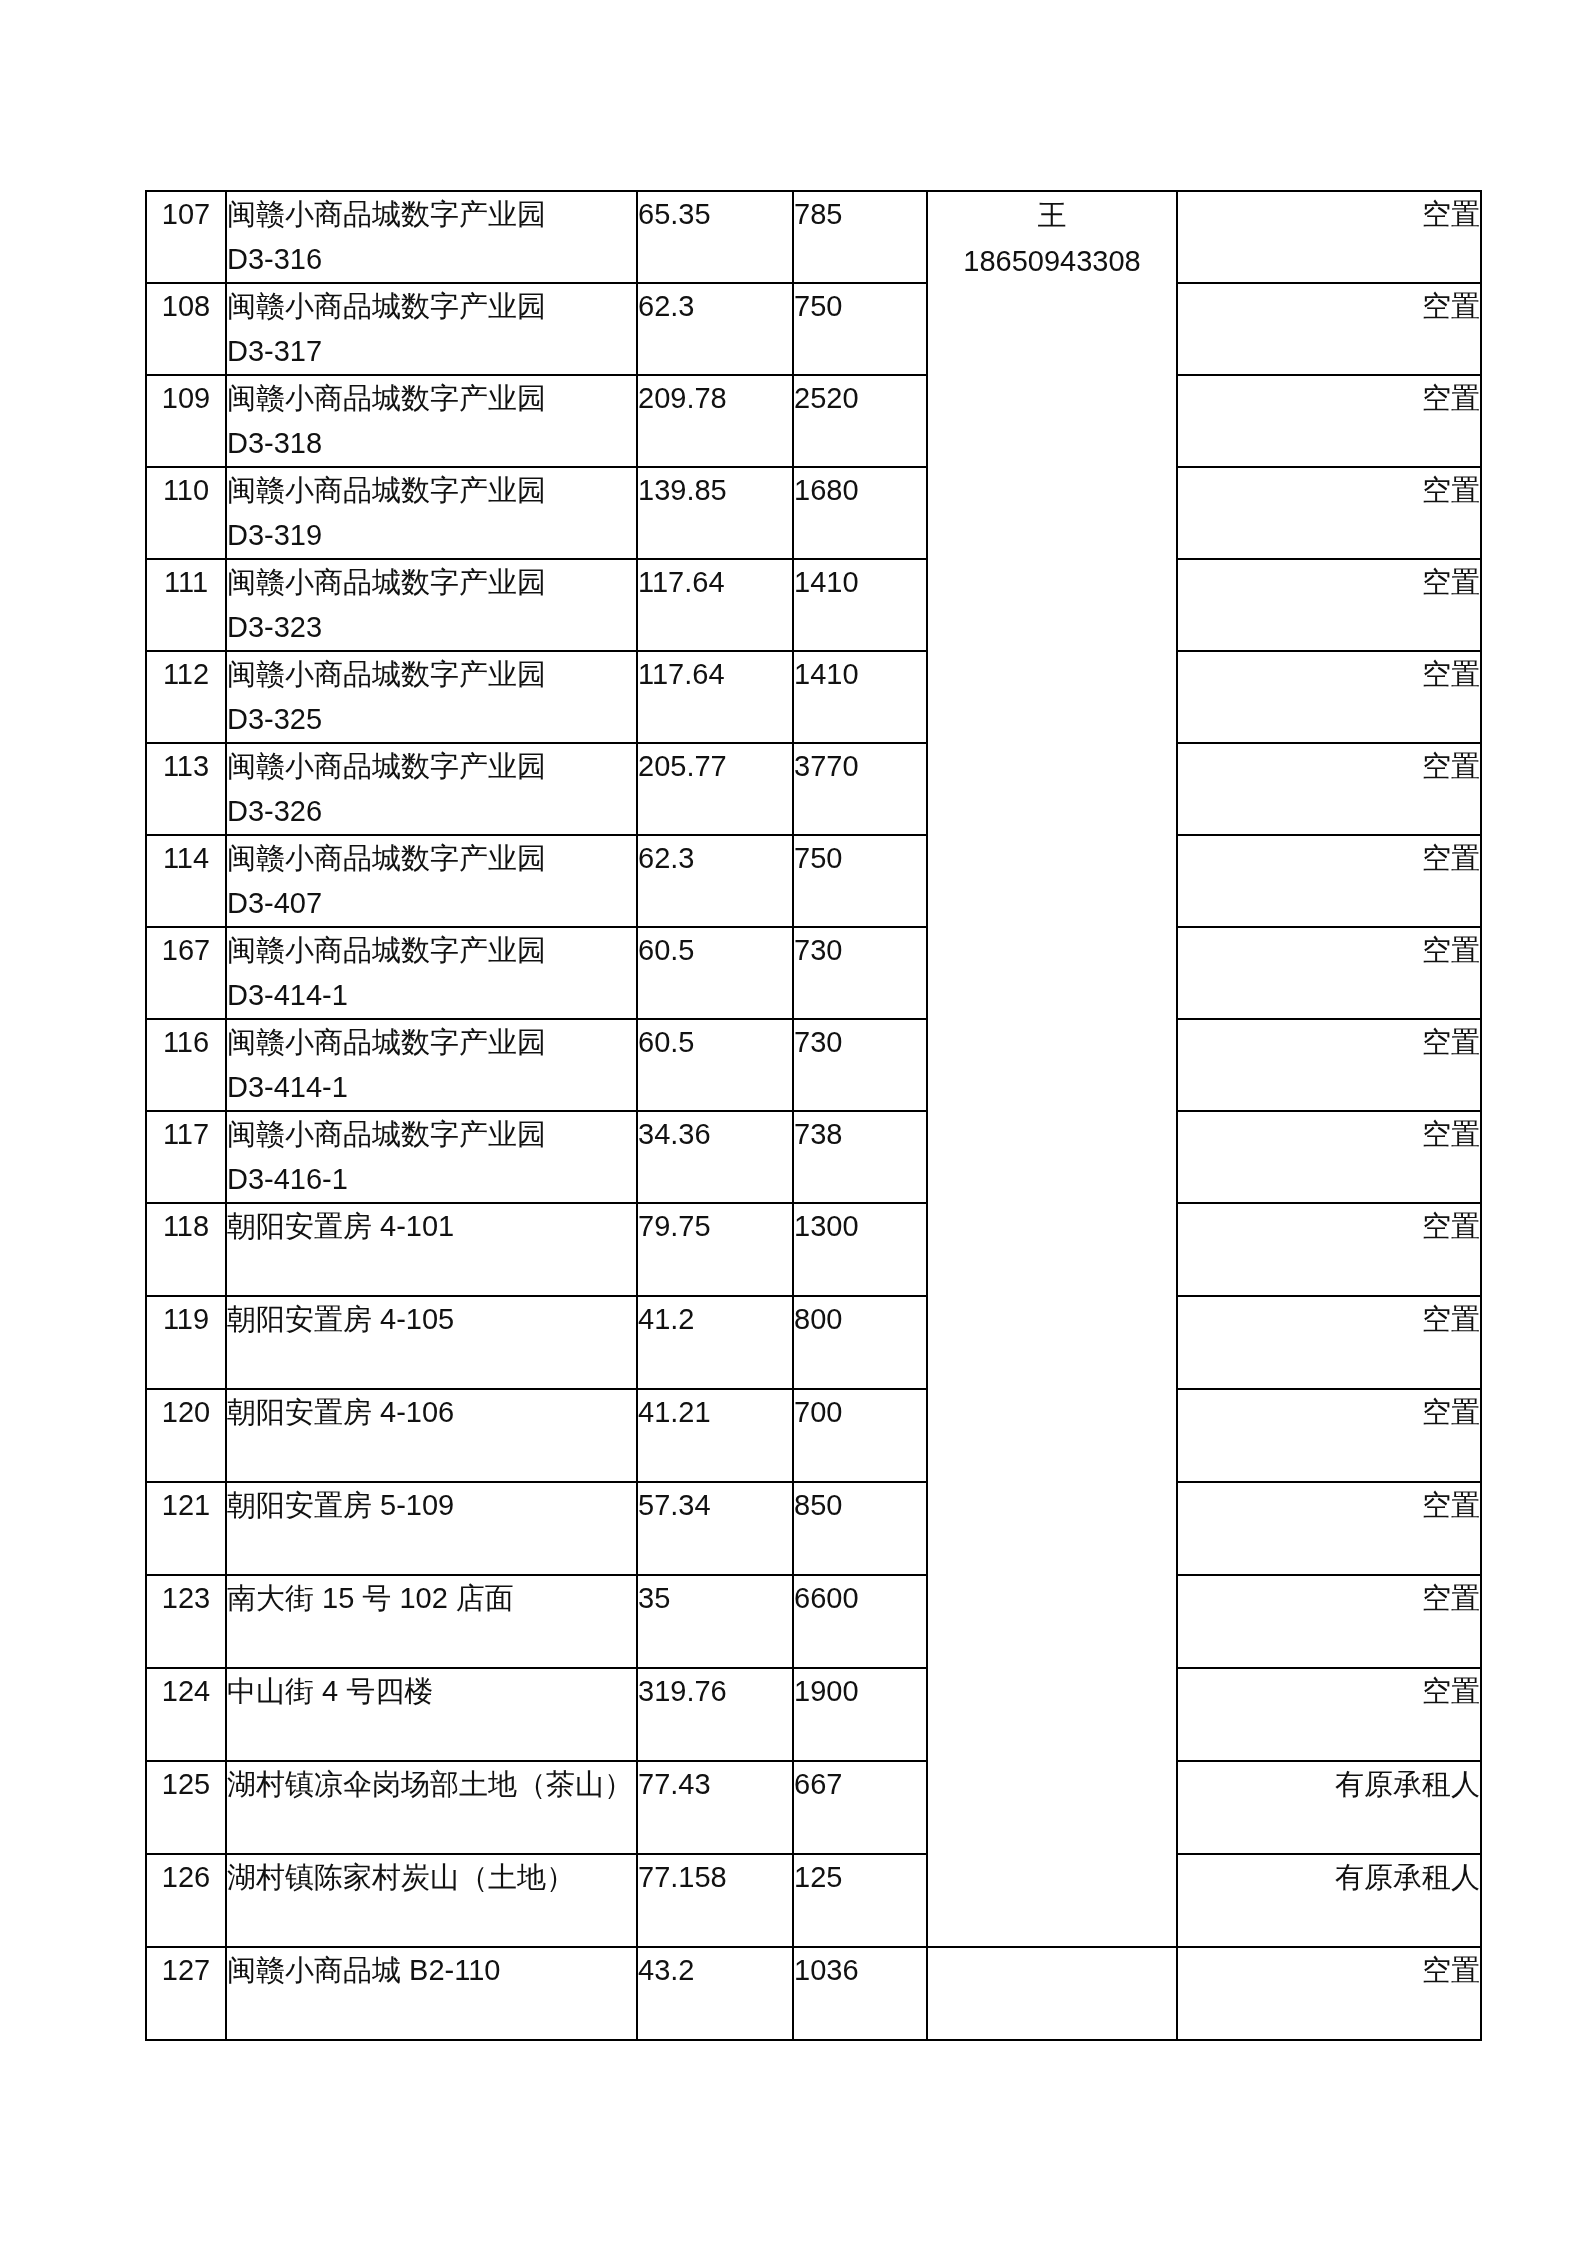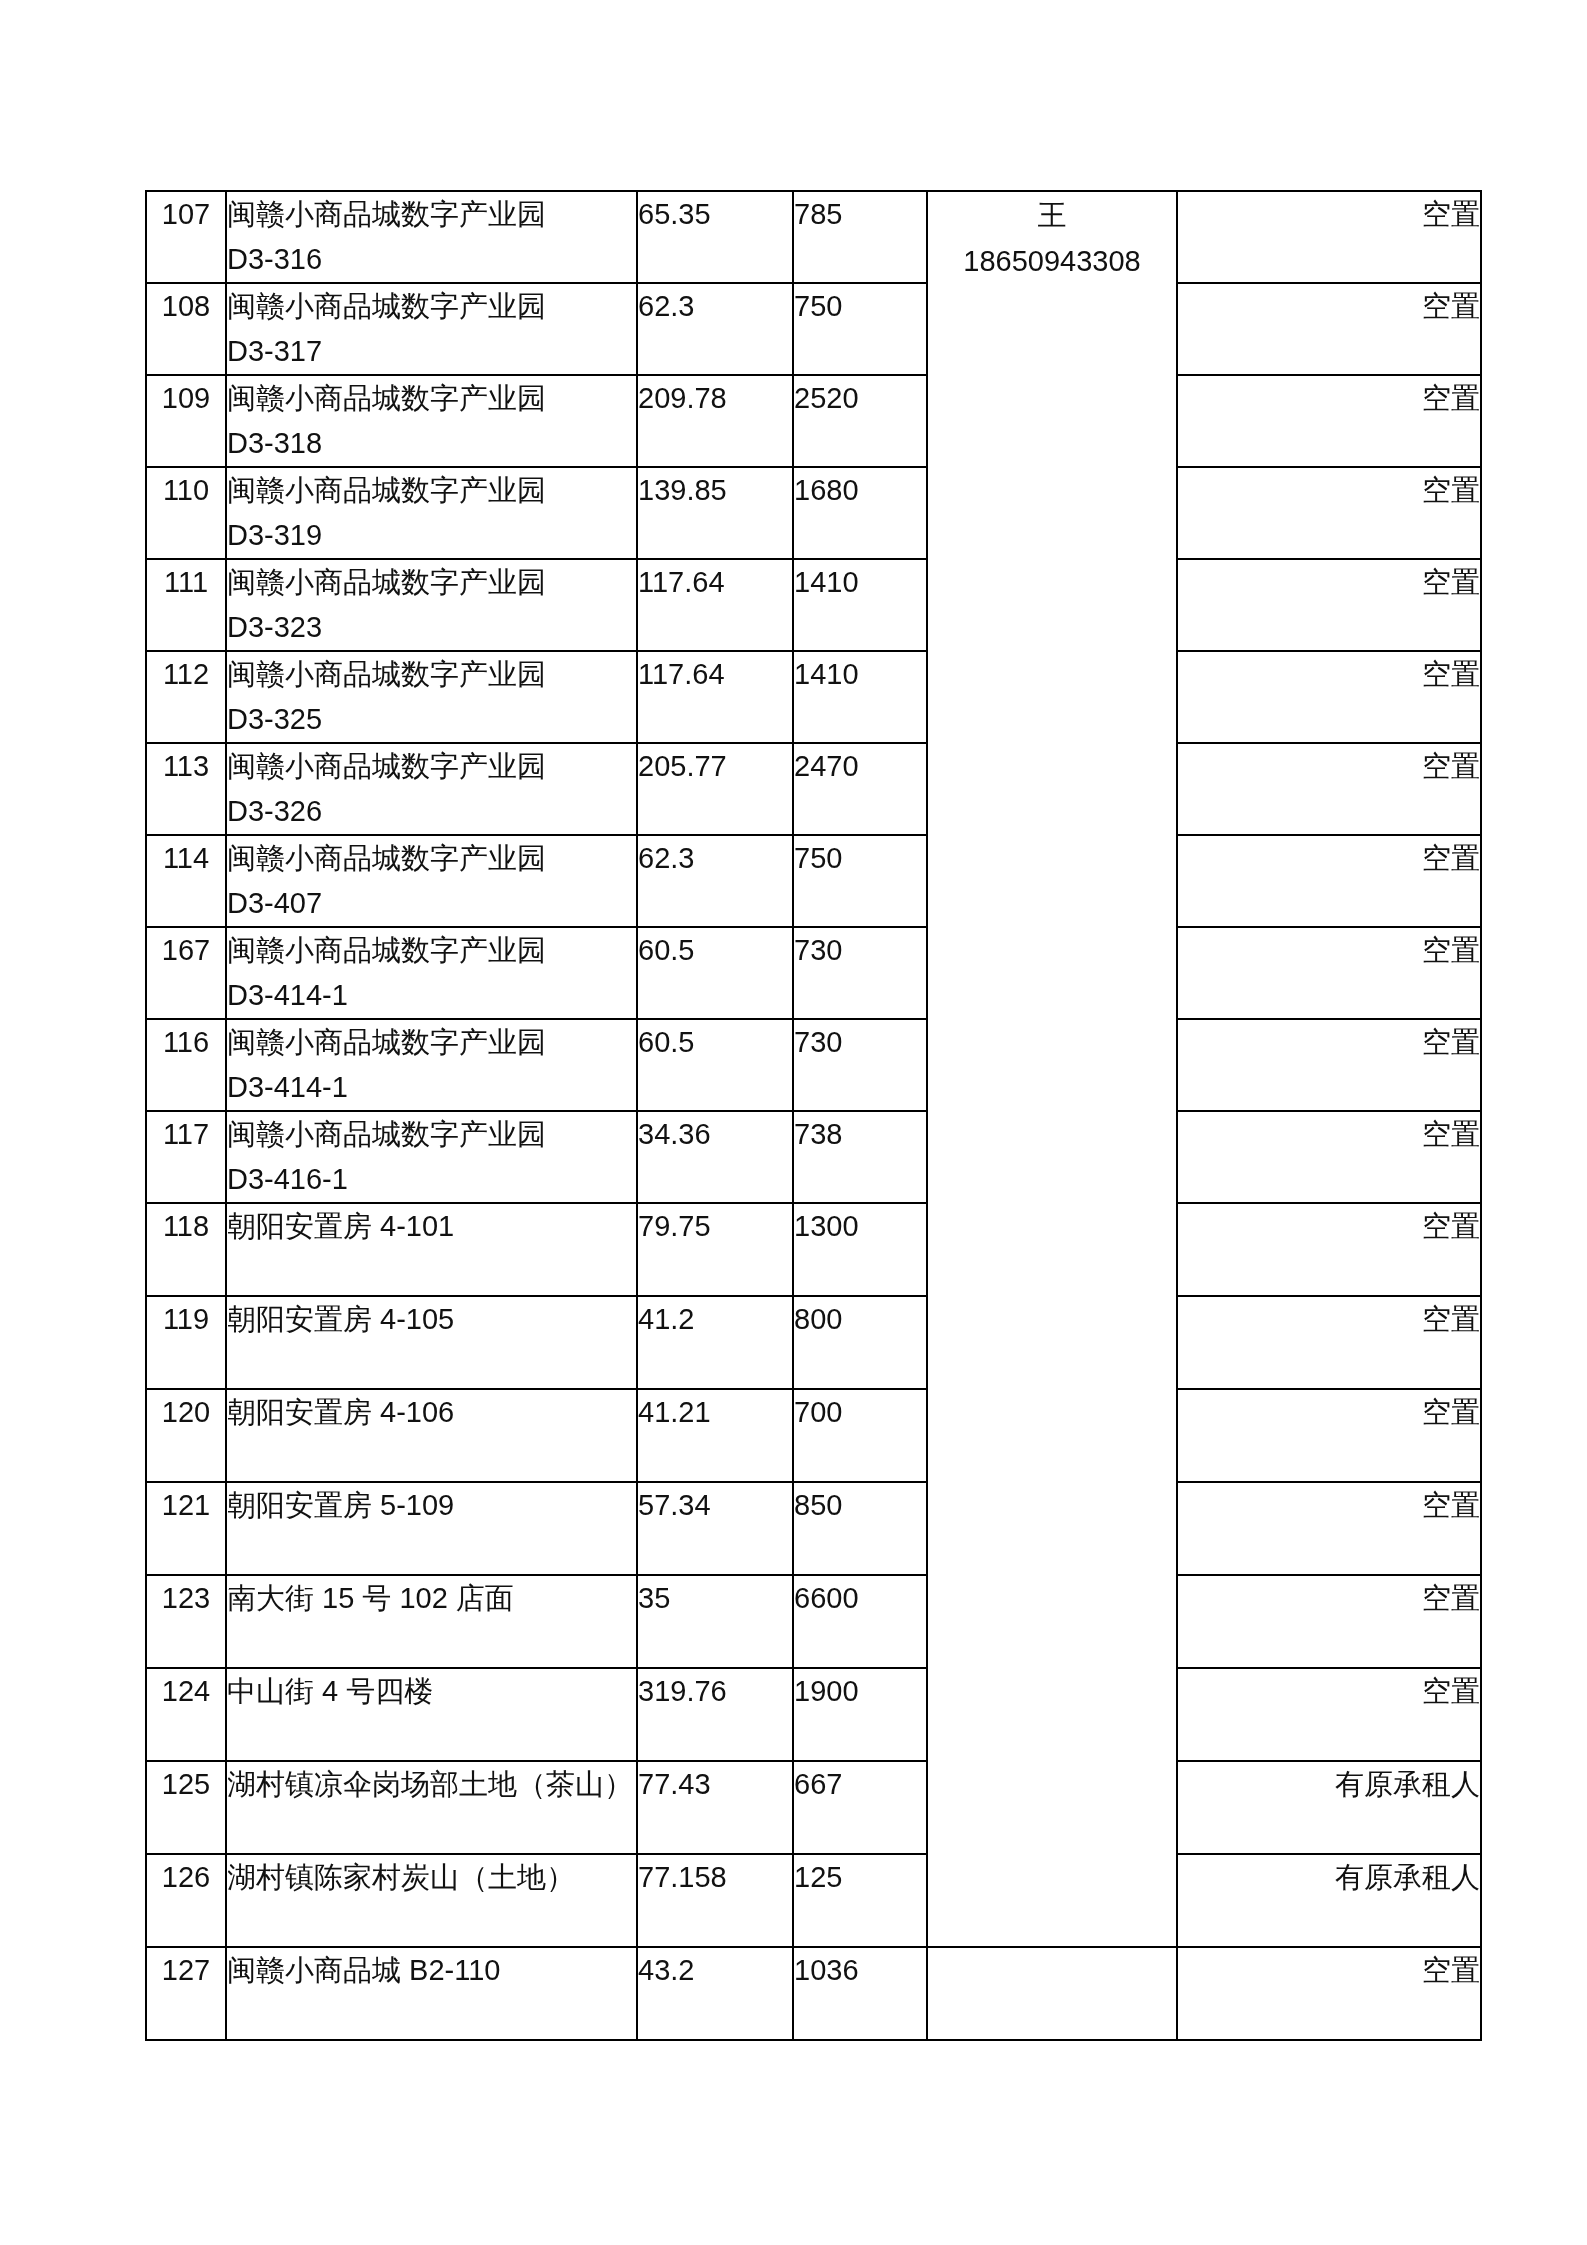--- a/index.html
+++ b/index.html
@@ -37,21 +37,20 @@
   }
   tr.row-double { height: 90px; }
   tr.row-single { height: 93px; }
 
   td.cell-num {
     text-align: center;
     padding-top: 7px;
   }
   td.cell-name {
     padding: 7px 4px 0 13px;
-    border-radius: 19px;
   }
   td.cell-area, td.cell-price {
     padding: 7px 4px 0 14px;
   }
   td.cell-contact {
     vertical-align: middle;
     text-align: center;
     padding-top: 186px;
   }
   td.cell-contact .contact-line {
@@ -122,21 +121,21 @@
           <td class="cell-num">112</td>
           <td class="cell-name">闽赣小商品城数字产业园<br>D3-325</td>
           <td class="cell-area">117.64</td>
           <td class="cell-price">1410</td>
           <td class="cell-status">空置</td>
         </tr>
         <tr class="row-double">
           <td class="cell-num">113</td>
           <td class="cell-name">闽赣小商品城数字产业园<br>D3-326</td>
           <td class="cell-area">205.77</td>
-          <td class="cell-price">2470</td>
+          <td class="cell-price">3770</td>
           <td class="cell-status">空置</td>
         </tr>
         <tr class="row-double">
           <td class="cell-num">114</td>
           <td class="cell-name">闽赣小商品城数字产业园<br>D3-407</td>
           <td class="cell-area">62.3</td>
           <td class="cell-price">750</td>
           <td class="cell-status">空置</td>
         </tr>
         <tr class="row-double">

